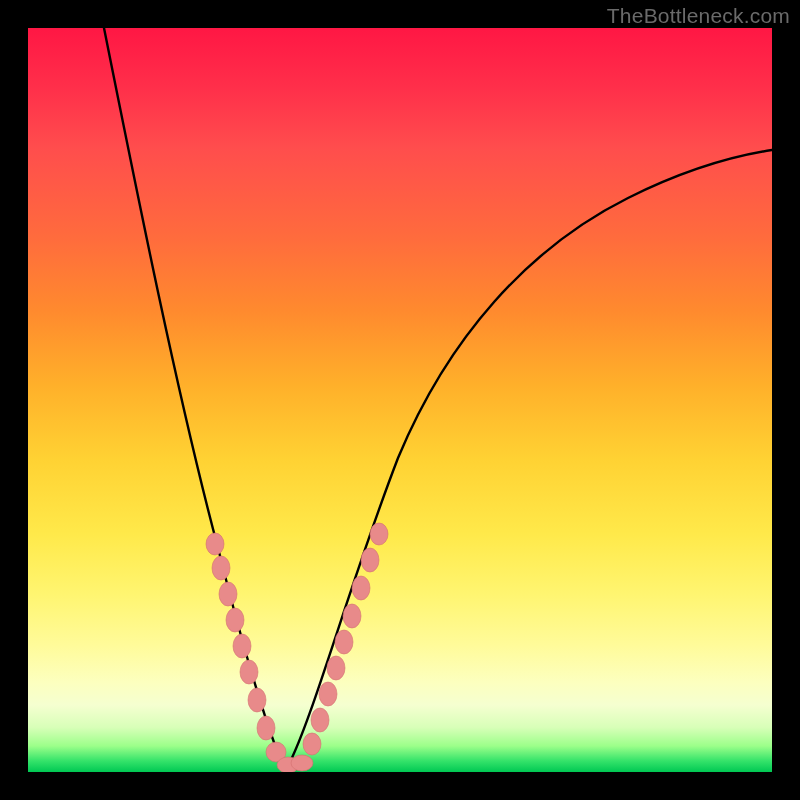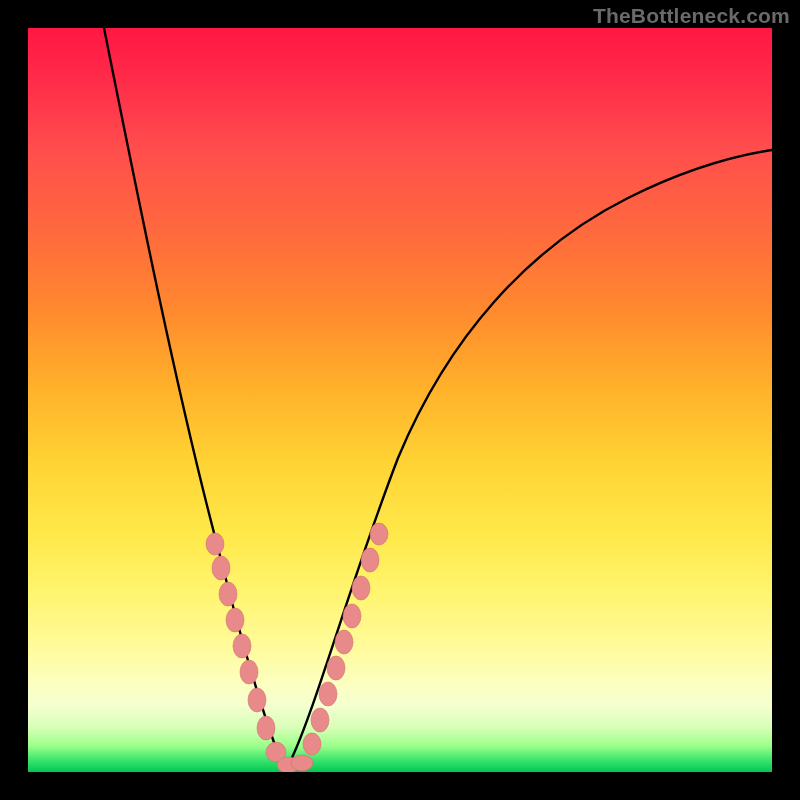--- a/index.html
+++ b/index.html
@@ -9,21 +9,20 @@
     height: 800px;
     background: #000;
     overflow: hidden;
     font-family: Arial, Helvetica, sans-serif;
   }
   .frame {
     position: relative;
     width: 800px;
     height: 800px;
     background: #000;
-    font-weight: bold;
   }
   .plot-area {
     position: absolute;
     left: 28px;
     top: 28px;
     width: 744px;
     height: 744px;
     
     background: linear-gradient(
       to bottom,

